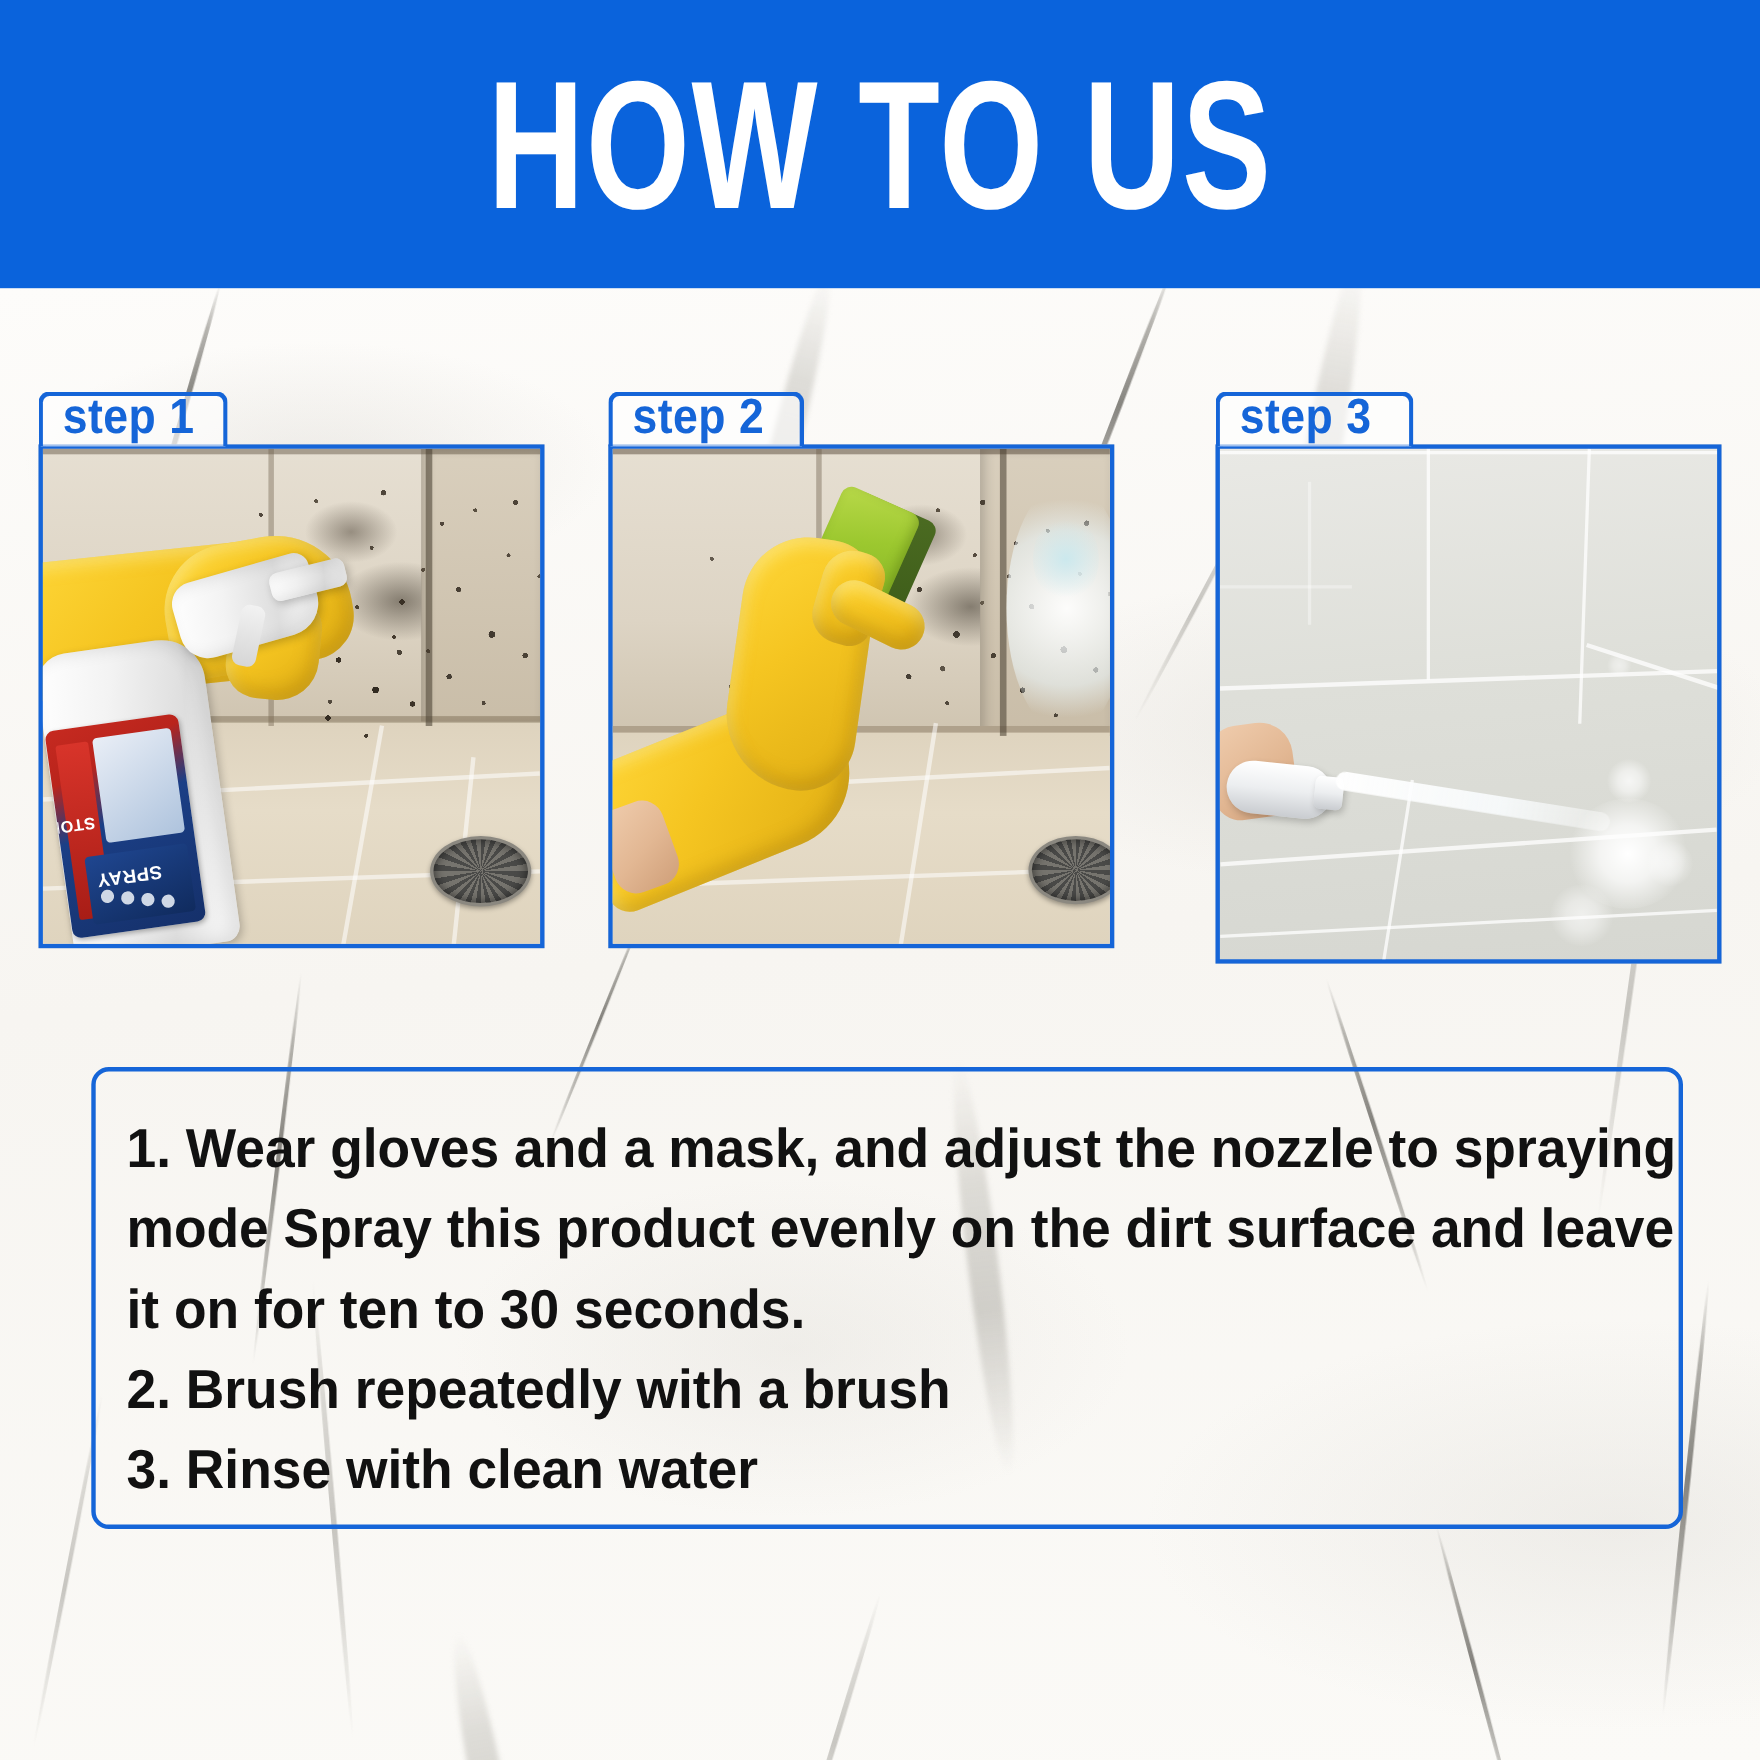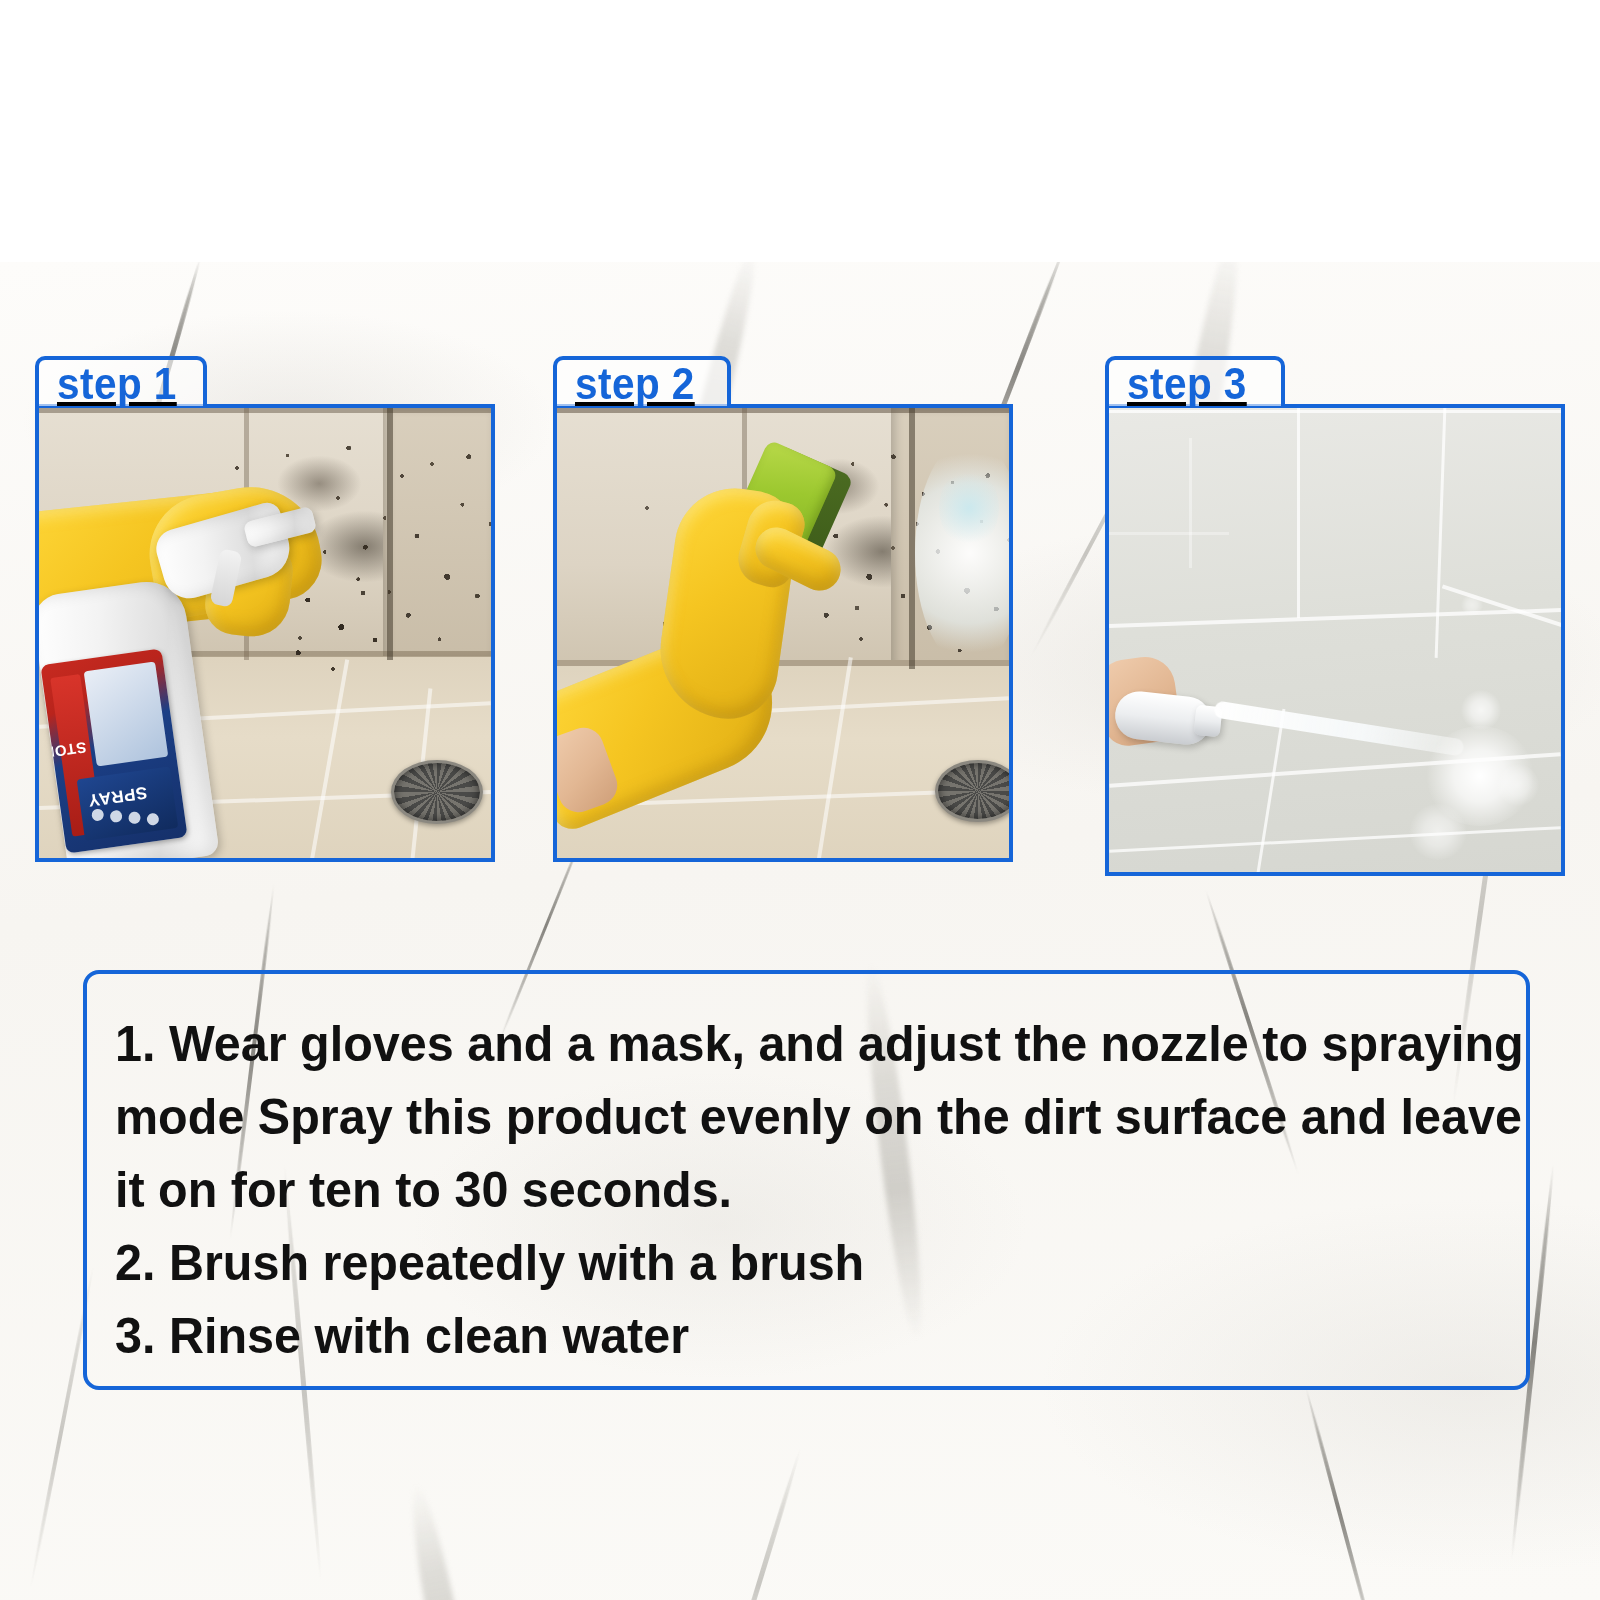--- a/index.html
+++ b/index.html
@@ -102,25 +102,24 @@
   .step-tab {
     position: absolute;
     top: 0;
     left: 0;
     height: 50px;
     border: 4px solid #1565d8;
     border-bottom: none;
     border-radius: 10px 10px 0 0;
     background: rgba(255,255,255,0.60);
     display: flex;
-    align-items: flex-end;
+    align-items: flex-start;
     padding: 0 12px 0 18px;
     box-sizing: border-box;
     z-index: 3;
-    text-decoration: underline;
   }
   .step-tab-label {
     color: #1565d8;
     font-family: "Liberation Sans Narrow", "Liberation Sans", sans-serif;
     font-weight: bold;
     font-size: 45px;
     line-height: 1;
     letter-spacing: 0.5px;
     transform: scaleX(0.9);
     transform-origin: left center;
@@ -306,20 +305,23 @@
     <div class="vein soft" style="left:1480px; top:420px; width:5px; height:430px; transform:rotate(8deg);"></div>
     <div class="vein" style="left:1250px; top:620px; width:4px; height:300px; transform:rotate(-18deg);"></div>
     <div class="vein wide" style="left:880px; top:700px; width:28px; height:380px; transform:rotate(-7deg);"></div>
     <div class="vein" style="left:1530px; top:900px; width:5px; height:400px; transform:rotate(6deg);"></div>
     <div class="vein soft" style="left:60px; top:1000px; width:4px; height:330px; transform:rotate(11deg);"></div>
     <div class="vein" style="left:1340px; top:1120px; width:4px; height:280px; transform:rotate(-15deg);"></div>
     <div class="vein soft" style="left:760px; top:1180px; width:5px; height:260px; transform:rotate(17deg);"></div>
     <div class="vein wide" style="left:430px; top:1220px; width:30px; height:300px; transform:rotate(-11deg);"></div>
   </div>
 
+  <div class="header-banner">
+    <div class="header-title">HOW TO US</div>
+  </div>
 
   <div class="step-panel" style="left:35px; top:356px; width:460px; height:506px;">
     <div class="step-tab" style="width:172px;">
       <span class="step-tab-label">step 1</span>
     </div>
     <div class="step-frame" style="top:48px; width:460px; height:458px;">
       <div class="photo">
         <div class="s1-wall"></div>
         <div class="s1-wall-right"></div>
         <div class="s1-floor"></div>

